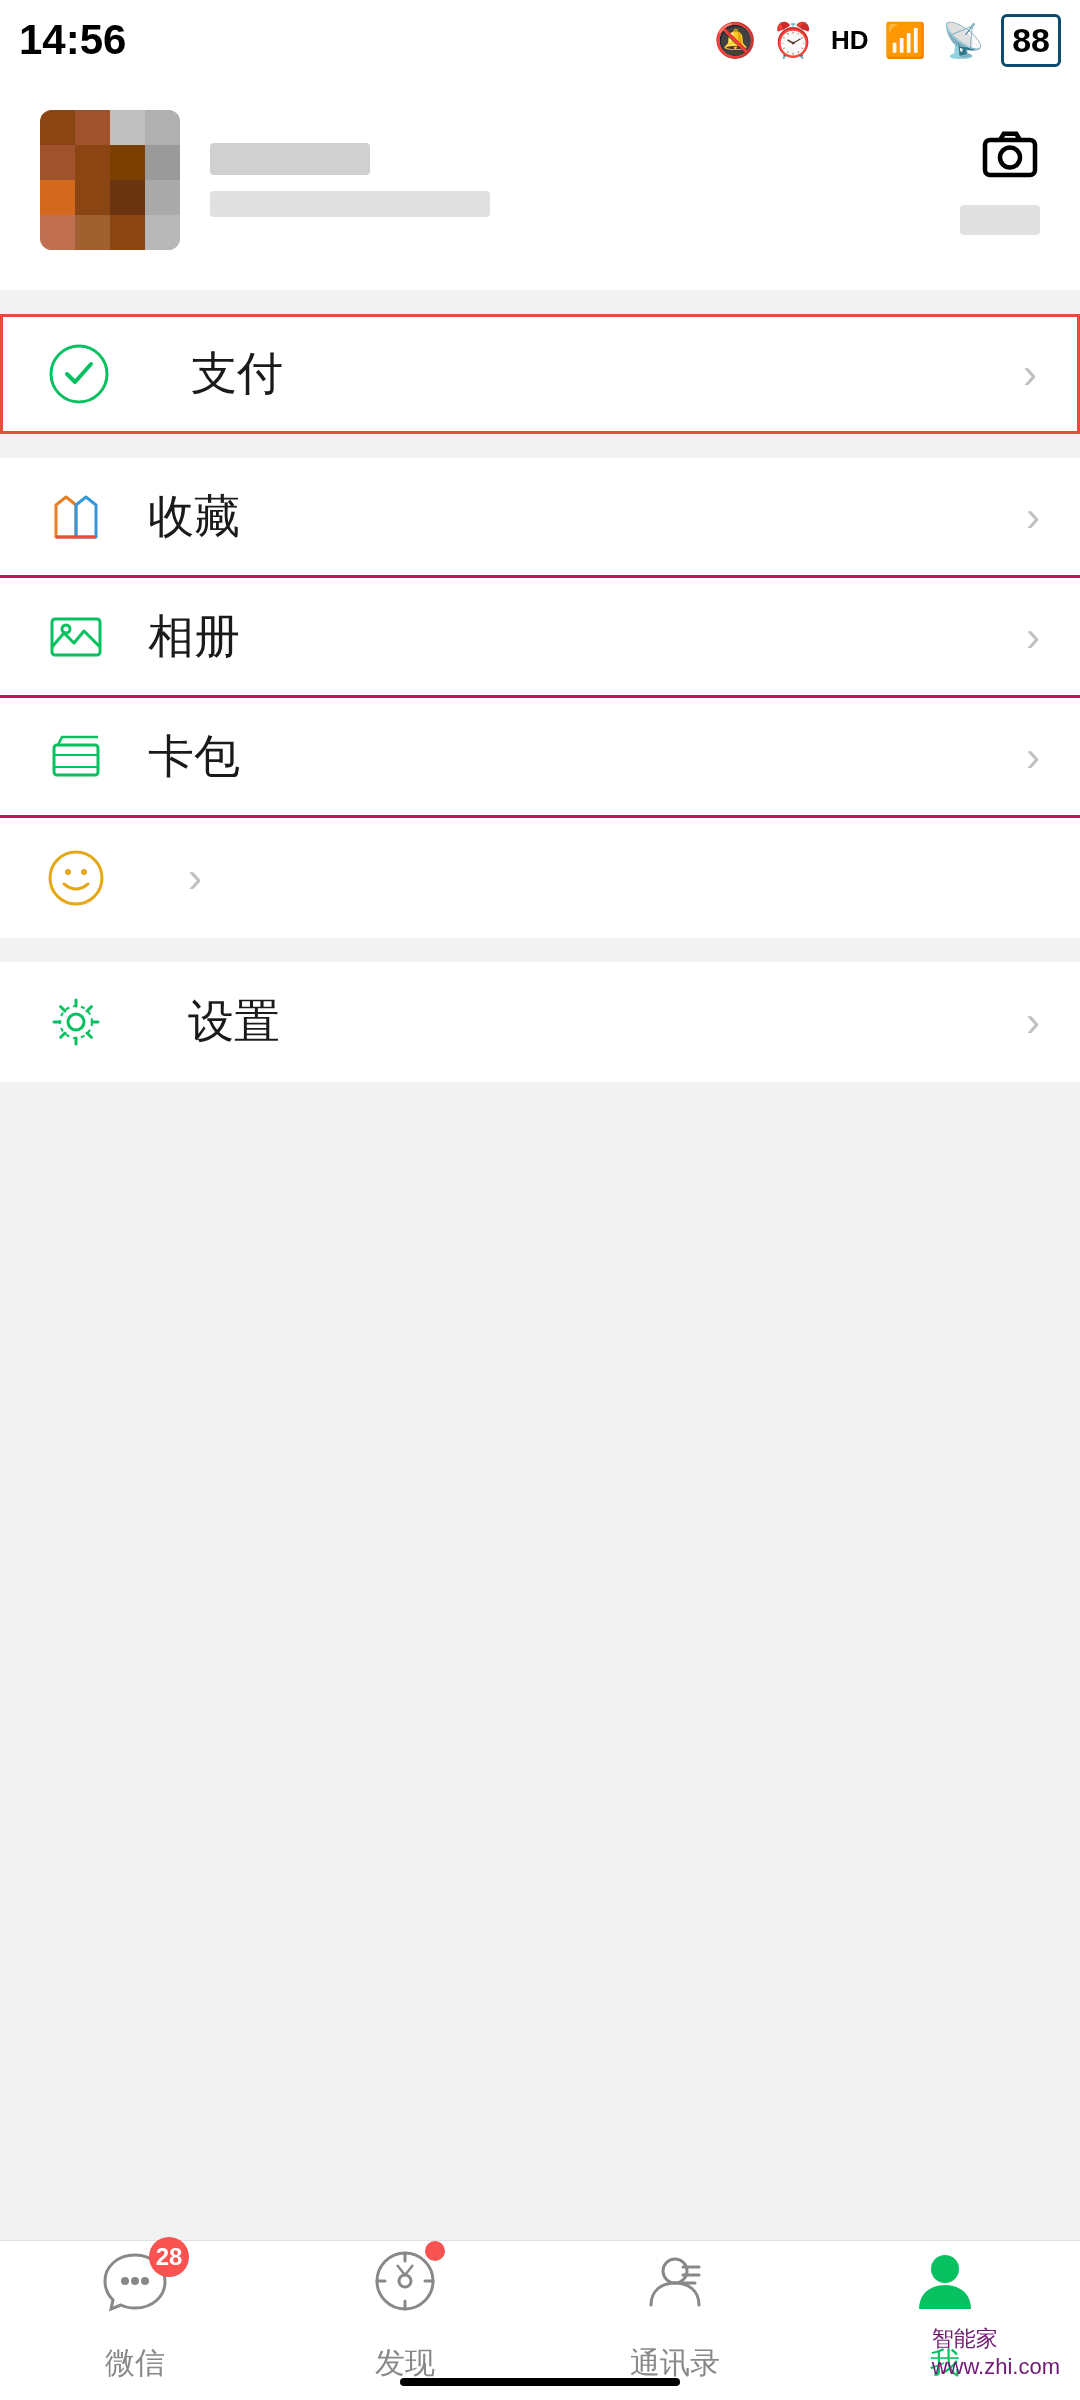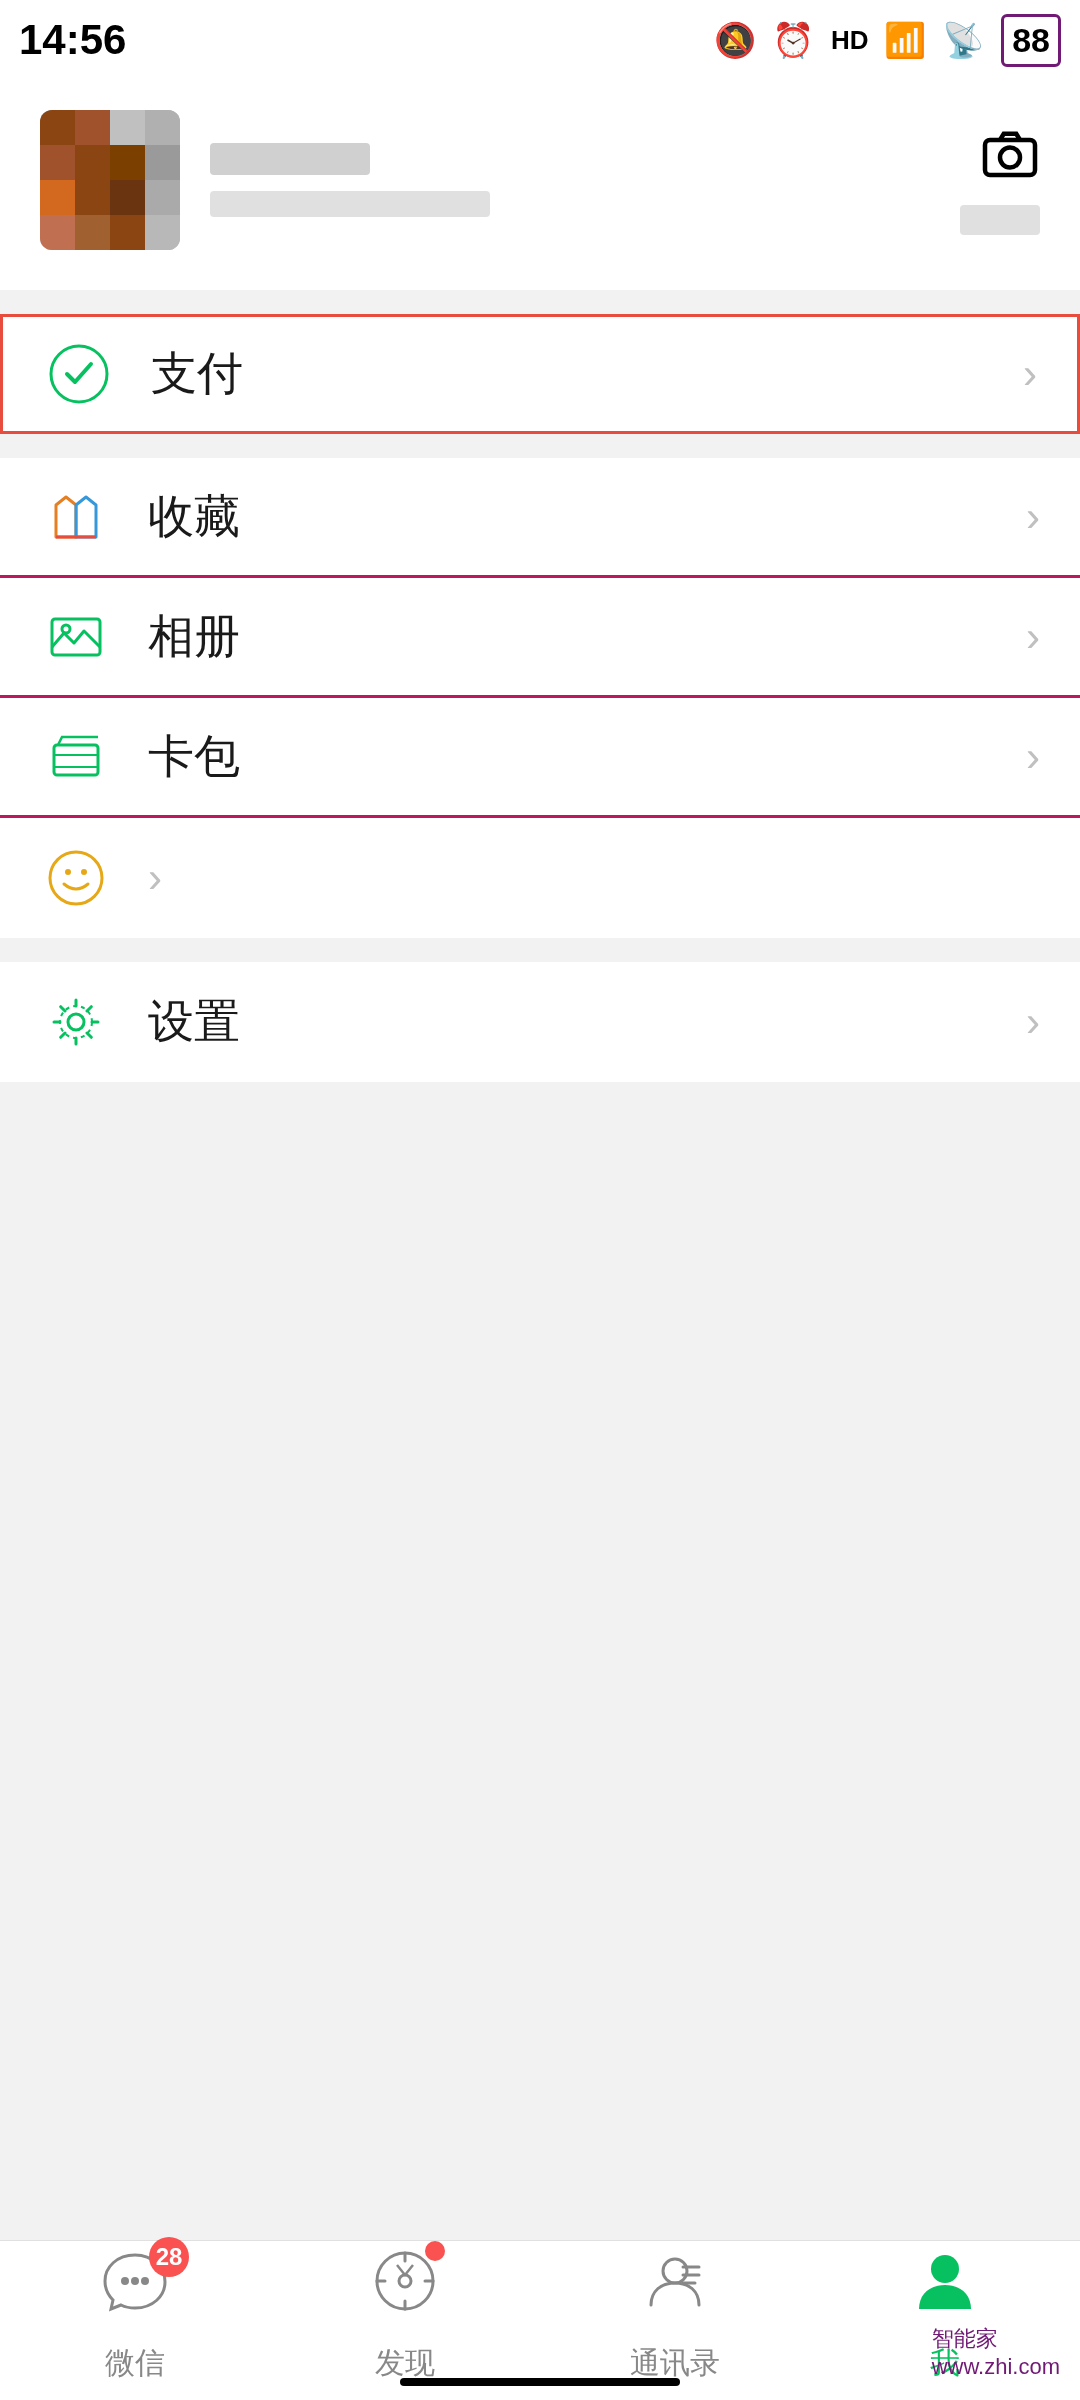--- a/index.html
+++ b/index.html
@@ -32,21 +32,21 @@
     .status-icons {
       display: flex;
       align-items: center;
       gap: 16px;
     }
     .status-icons span {
       font-size: 34px;
       color: #000;
     }
     .battery-box {
-      border: 3px solid #701a75;
+      border: 3px solid #0c4a6e;
       border-radius: 6px;
       padding: 4px 8px;
       font-size: 28px;
       font-weight: 600;
       position: relative;
     }
 
     
     .profile-area {
       background: #fff;
@@ -110,20 +110,21 @@
       display: flex;
       align-items: center;
       padding: 0 40px;
       height: 120px;
       border-bottom: 3px solid #be185d;
       cursor: pointer;
       position: relative;
     }
     .menu-item:last-child {
       border-bottom: none;
+      gap: 40px;
     }
     .menu-item.highlighted {
       border: 3px solid #e74c3c;
       margin: 0;
     }
     .menu-icon {
       width: 72px;
       height: 72px;
       margin-right: 36px;
       display: flex;

